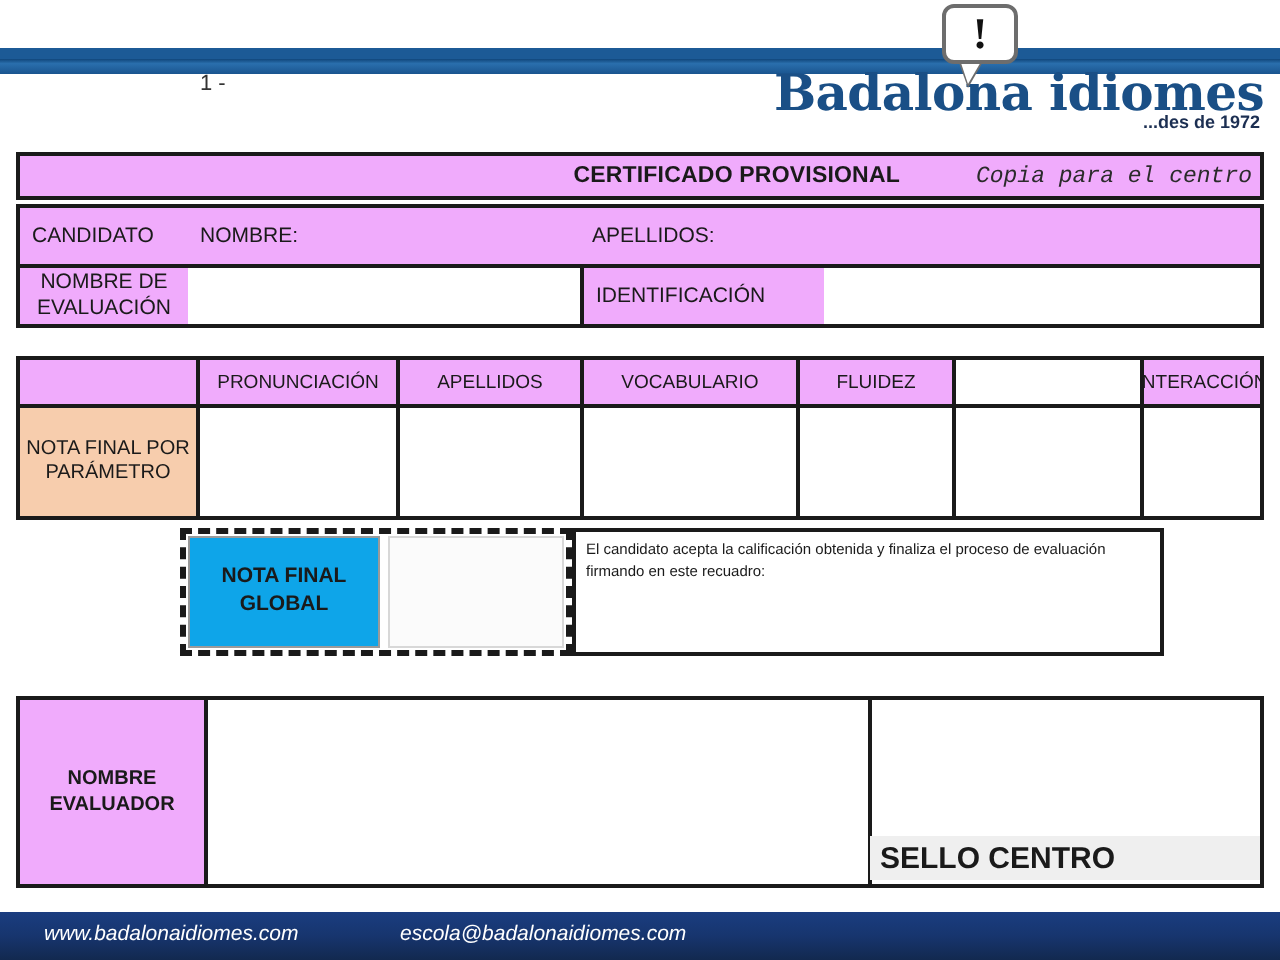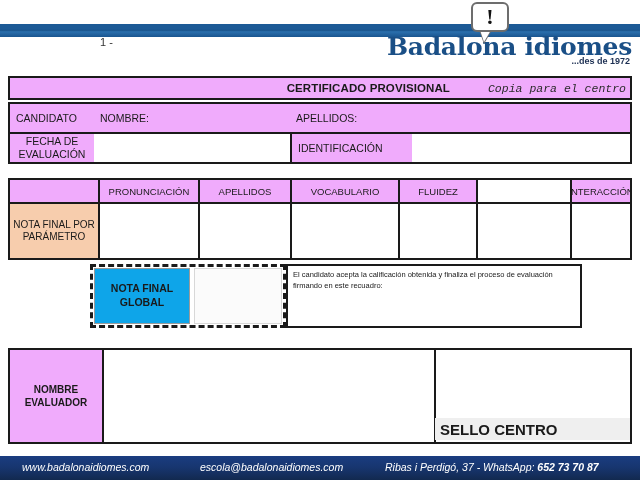--- a/index.html
+++ b/index.html
@@ -336,21 +336,21 @@
   <div id="copy-label">Copia para el centro</div>
 </div>
 
 <div class="box" id="cand-box">
 
   <div class="cell gray fieldlabel" style="left:0;top:0;width:84px;height:28px;">CANDIDATO</div>
   <div class="cell gray fieldlabel" style="left:84px;top:0;width:196px;height:28px;">NOMBRE:</div>
   <div class="cell gray fieldlabel" style="left:280px;top:0;width:340px;height:28px;">APELLIDOS:</div>
   <div class="hline" style="left:0;top:28px;width:620px;"></div>
 
-  <div class="cell gray fieldlabel center" style="left:0;top:30px;width:84px;height:28px;line-height:1.25;">FECHA DE EVALUACIÓN</div>
+  <div class="cell gray fieldlabel center" style="left:0;top:30px;width:84px;height:28px;line-height:1.25;">NOMBRE DE EVALUACIÓN</div>
   <div class="cell" style="left:84px;top:30px;width:196px;height:28px;background:#ffffff;"></div>
   <div class="vline" style="left:280px;top:30px;height:28px;"></div>
   <div class="cell gray fieldlabel" style="left:282px;top:30px;width:120px;height:28px;">IDENTIFICACIÓN</div>
   <div class="cell" style="left:402px;top:30px;width:218px;height:28px;background:#ffffff;"></div>
 </div>
 
 <div class="box" id="param-box">
 
   <div class="cell gray" style="left:0;top:0;width:88px;height:22px;"></div>
   <div class="cell gray colhead" style="left:90px;top:0;width:98px;height:22px;">PRONUNCIACIÓN</div>
@@ -391,17 +391,13 @@
   <div class="cell" style="left:94px;top:0;width:330px;height:92px;background:#ffffff;"></div>
   <div class="vline" style="left:424px;top:0;height:92px;"></div>
   <div class="cell" style="left:426px;top:0;width:194px;height:92px;background:#ffffff;"></div>
 </div>
 <div id="eval-number">1 -</div>
 <div id="sello-strip">SELLO  CENTRO</div>
 
 <div id="footer">
   <div class="foot-item" id="foot-web">www.badalonaidiomes.com</div>
   <div class="foot-item" id="foot-mail">escola@badalonaidiomes.com</div>
-  <div class="foot-item" id="foot-addr">
-    <span>Ribas i Perdigó, 37 - WhatsApp:</span>
-    <span id="foot-phone">652 73 70 87</span>
-  </div>
 </div>
 
 </body></html>

